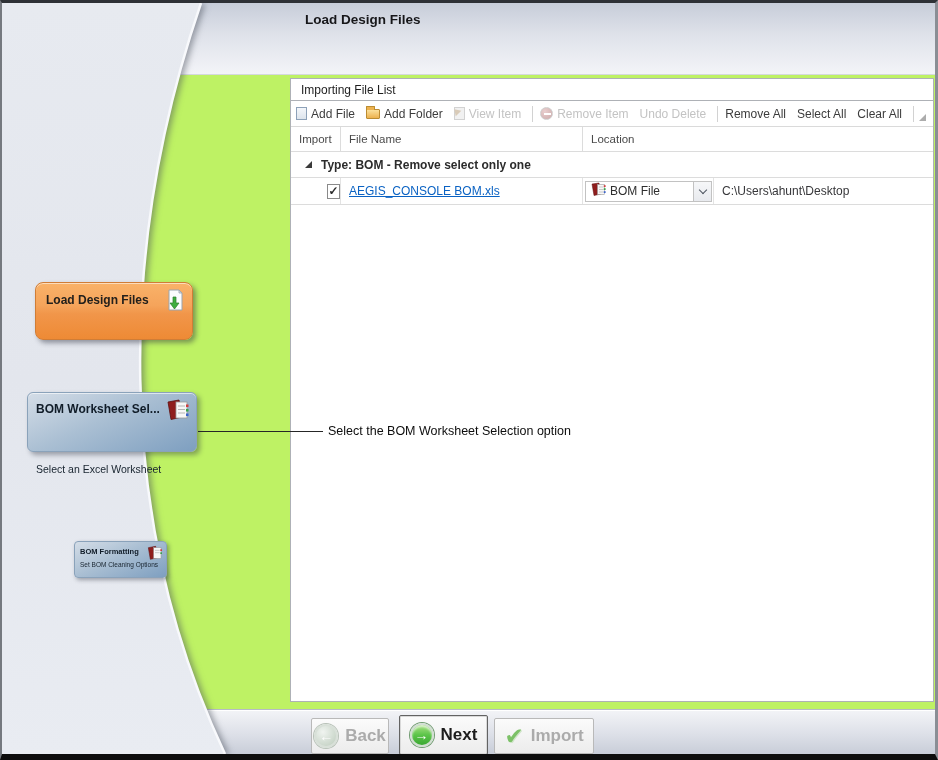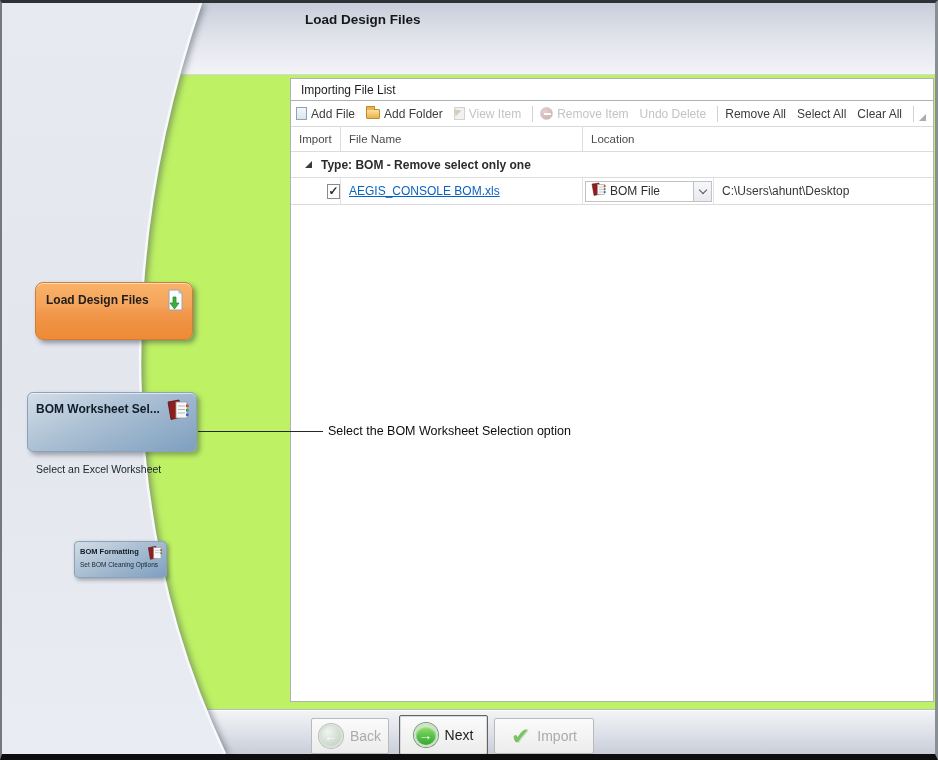--- a/index.html
+++ b/index.html
@@ -85,21 +85,21 @@
   .step-small .st-title{position:absolute;left:5px;top:5px;font-size:7.5px;font-weight:bold;color:#101c28;white-space:nowrap;}
   .step-small .st-sub{position:absolute;left:5px;top:19px;font-size:6.5px;color:#18242f;white-space:nowrap;}
   .st-icn{position:absolute;}
   
   .ann-line{position:absolute;left:196px;top:428px;width:125px;height:0;border-top:1px solid #262626;}
   .ann-text{position:absolute;left:326px;top:421px;font-size:12.5px;color:#0d0d0d;white-space:nowrap;}
   
   .fbtn{position:absolute;height:36px;display:flex;align-items:center;justify-content:center;gap:7px;
     background:linear-gradient(#fbfbfb,#ececec);border:1px solid #b9b9b9;border-radius:2px;cursor:pointer;}
   .fbtn.focus{border:1px solid #636363;box-shadow:inset 0 0 0 1px #d9d9d9;}
-  .fbl{font-size:14px;font-weight:normal;color:#1d1d1d;}
+  .fbl{font-size:17px;font-weight:bold;color:#1d1d1d;}
   .fbl.dis{color:#ababab;}
   .circ{width:24px;height:24px;border-radius:50%;display:flex;align-items:center;justify-content:center;
     font-size:14px;font-weight:bold;color:#fff;line-height:1;}
   .circ-back{background:radial-gradient(circle at 35% 30%,#f0f4f0,#ccd8cc 70%,#bccabc);
     border:2px solid #d8e0d8;box-shadow:0 0 0 1px #b7c1b7;color:#fdfdfd;}
   .circ-next{background:linear-gradient(#a8e182 0%,#5cc449 50%,#3aa932 100%);
     border:2px solid #d3ded3;box-shadow:0 0 0 1px #6f9a6f, inset 0 2px 2px rgba(255,255,255,.6);}
   .check-icn{font-size:23px;color:#7cc167;text-shadow:1px 1px 0 #cfe4c8;}
 </style>
 </head>

